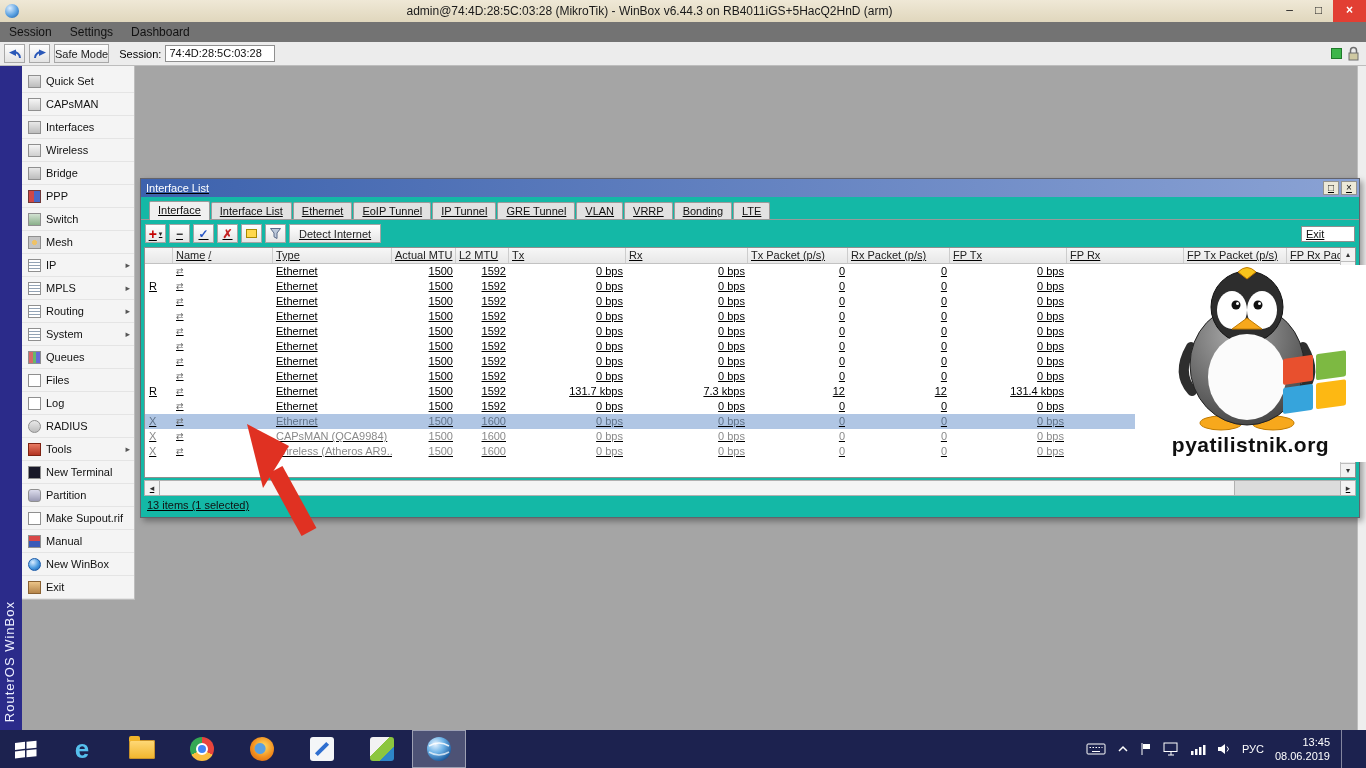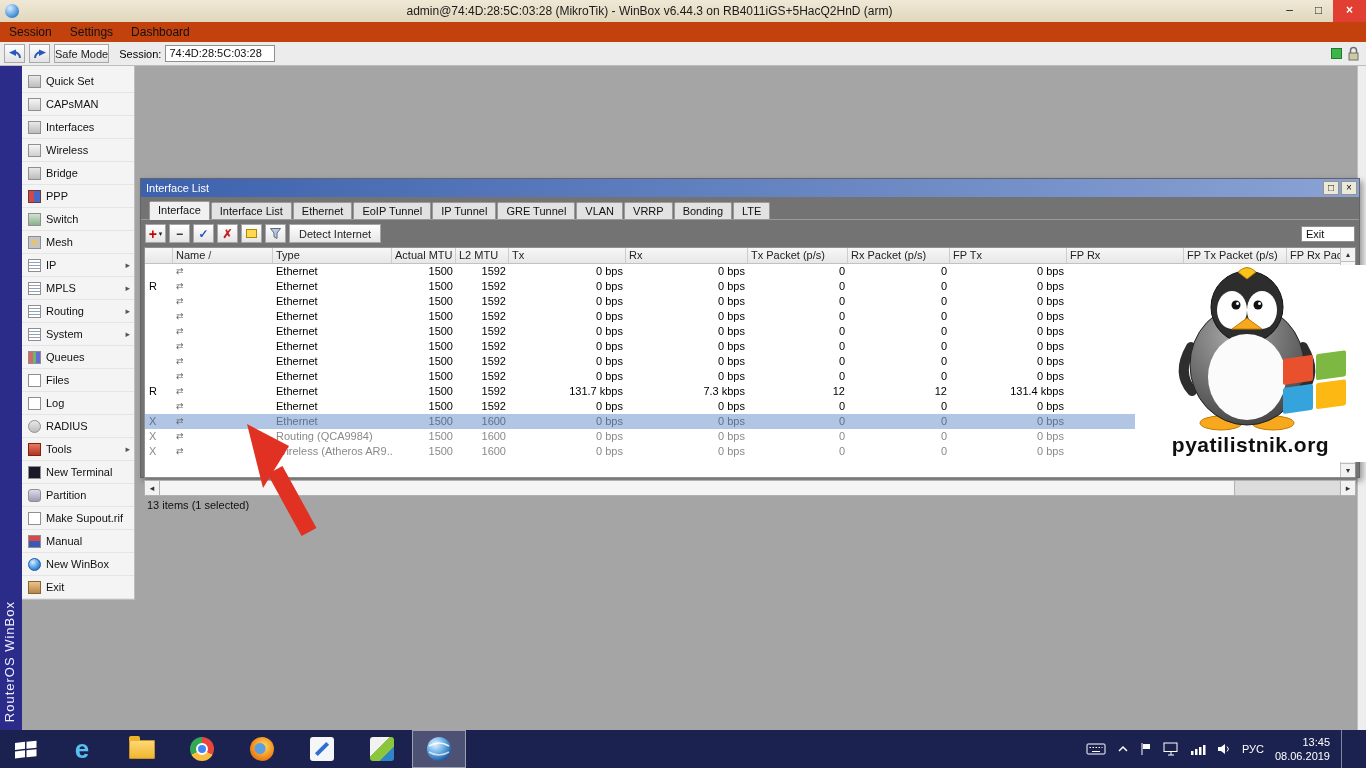--- a/index.html
+++ b/index.html
@@ -12,21 +12,21 @@
   .titlebar { position:absolute; top:0; left:0; right:0; height:22px;
     background:linear-gradient(#efe8d6,#e0d7bd); display:flex; align-items:center; }
   .app-ic { width:14px; height:14px; margin:0 5px; border-radius:50%;
     background:radial-gradient(circle at 35% 30%, #d9ecff, #5aa0e0 55%, #15549e); flex:none; }
   .wtitle { flex:1; text-align:center; font-size:12px; color:#1a1a1a; white-space:nowrap; overflow:hidden; }
   .winbtns { display:flex; align-items:center; height:100%; }
   .wbtn { width:29px; height:100%; text-align:center; line-height:21px; font-size:12px; color:#222; }
   .wbtn.close { width:33px; background:#e23f33; color:#fff; font-weight:bold; }
 
   
-  .menubar { position:absolute; top:22px; left:0; right:0; height:20px; background:#c2410c;
+  .menubar { position:absolute; top:22px; left:0; right:0; height:20px; background:#737373;
     display:flex; align-items:center; font-size:12px; color:#111; }
   .menu-item { padding:0 9px; height:100%; line-height:20px; }
 
   
   .toolbar { position:absolute; top:42px; left:0; right:0; height:24px; background:#ececec;
     border-bottom:1px solid #bdbdbd; display:flex; align-items:center; padding-left:4px; gap:4px; }
   .tool-btn { height:19px; min-width:21px; border:1px solid #a8a8a8; background:linear-gradient(#fefefe,#e3e3e3);
     display:flex; align-items:center; justify-content:center; font-size:11px; color:#222; }
   .tool-btn.safe { padding:0 0; }
   .sess-label { font-size:11px; margin-left:6px; }
@@ -58,22 +58,22 @@
   .i-radius { border-radius:50%; }
   .i-partition { border-radius:3px; background:linear-gradient(#dcdcec,#9a9ab4); }
   .i-ip,.i-mpls,.i-routing,.i-system { background:repeating-linear-gradient(180deg,#fff 0 2px,#93a3b5 2px 3px); }
   .i-wireless,.i-capsman { background:linear-gradient(#f6f6f6,#cfcfcf); }
 
   
   .mdi-vscroll { position:absolute; top:66px; right:0; width:9px; bottom:38px;
     background:#eeeeee; border-left:1px solid #bdbdbd; }
 
   
-  .dialog { position:absolute; left:140px; top:178px; width:1220px; height:300px; background:#737373;
-    border:1px solid #63636b; box-shadow:3px 3px 6px rgba(0,0,0,.35); font-size:11px; }
+  .dialog { position:absolute; left:140px; top:178px; width:1220px; height:340px; background:#14b8a6;
+    border:1px solid #63636b; box-shadow:3px 3px 6px rgba(0,0,0,.35); font-size:11px;text-decoration:underline; }
   .dlg-title { height:18px; background:linear-gradient(90deg,#3d62ad,#8aa2d4); color:#fff;
     display:flex; align-items:center; padding:0 2px 0 5px; }
   .dlg-title-text { flex:1; font-size:11px; }
   .dbtn { width:16px; height:14px; margin-left:2px; background:#ece9d8; border:1px solid #93938f;
     font-size:10px; line-height:12px; text-align:center; color:#111; }
   .tabs { display:flex; align-items:flex-end; gap:1px; padding:4px 0 0 8px; height:23px; border-bottom:1px solid #9a9a9a; }
   .tab { font-size:11px; padding:2px 8px 2px; border:1px solid #9a9a9a; border-bottom:none;
     border-radius:2px 2px 0 0; background:#e2e2e2; color:#111; }
   .tab.active { background:#f0f0f0; position:relative; top:1px; padding-bottom:4px; font-weight:normal; }
   .dlg-toolbar { height:27px; display:flex; align-items:center; gap:3px; padding:0 4px; }
@@ -569,21 +569,21 @@
             <div class="cell num" style="width: 117px;">0 bps</div>
             <div class="cell num" style="width: 117px;"></div>
             <div class="cell num" style="width: 103px;"></div>
             <div class="cell num" style="width: 62px;"></div>
           </div>
           <div class="trow disabled">
             <div class="cell flag" style="width: 28px;">X</div>
             <div class="cell" style="width: 100px;">
               <div class="if-glyph">⇄</div>
             </div>
-            <div class="cell" style="width: 119px;">Routing (QCA9984)</div>
+            <div class="cell" style="width: 119px;">CAPsMAN (QCA9984)</div>
             <div class="cell num" style="width: 64px;">1500</div>
             <div class="cell num" style="width: 53px;">1600</div>
             <div class="cell num" style="width: 117px;">0 bps</div>
             <div class="cell num" style="width: 122px;">0 bps</div>
             <div class="cell num" style="width: 100px;">0</div>
             <div class="cell num" style="width: 102px;">0</div>
             <div class="cell num" style="width: 117px;">0 bps</div>
             <div class="cell num" style="width: 117px;"></div>
             <div class="cell num" style="width: 103px;"></div>
             <div class="cell num" style="width: 62px;"></div>

